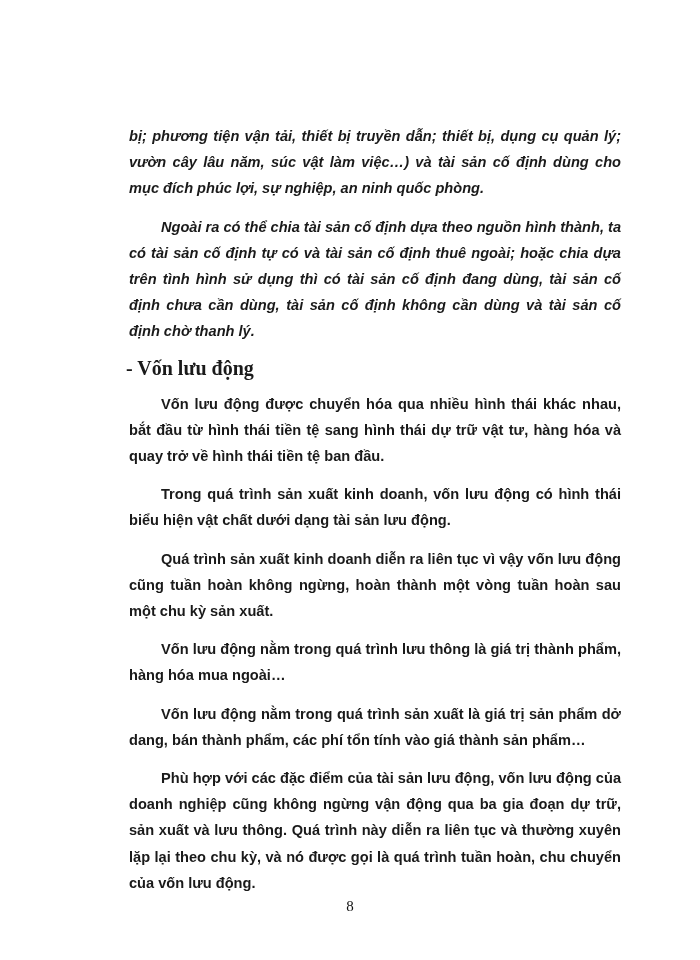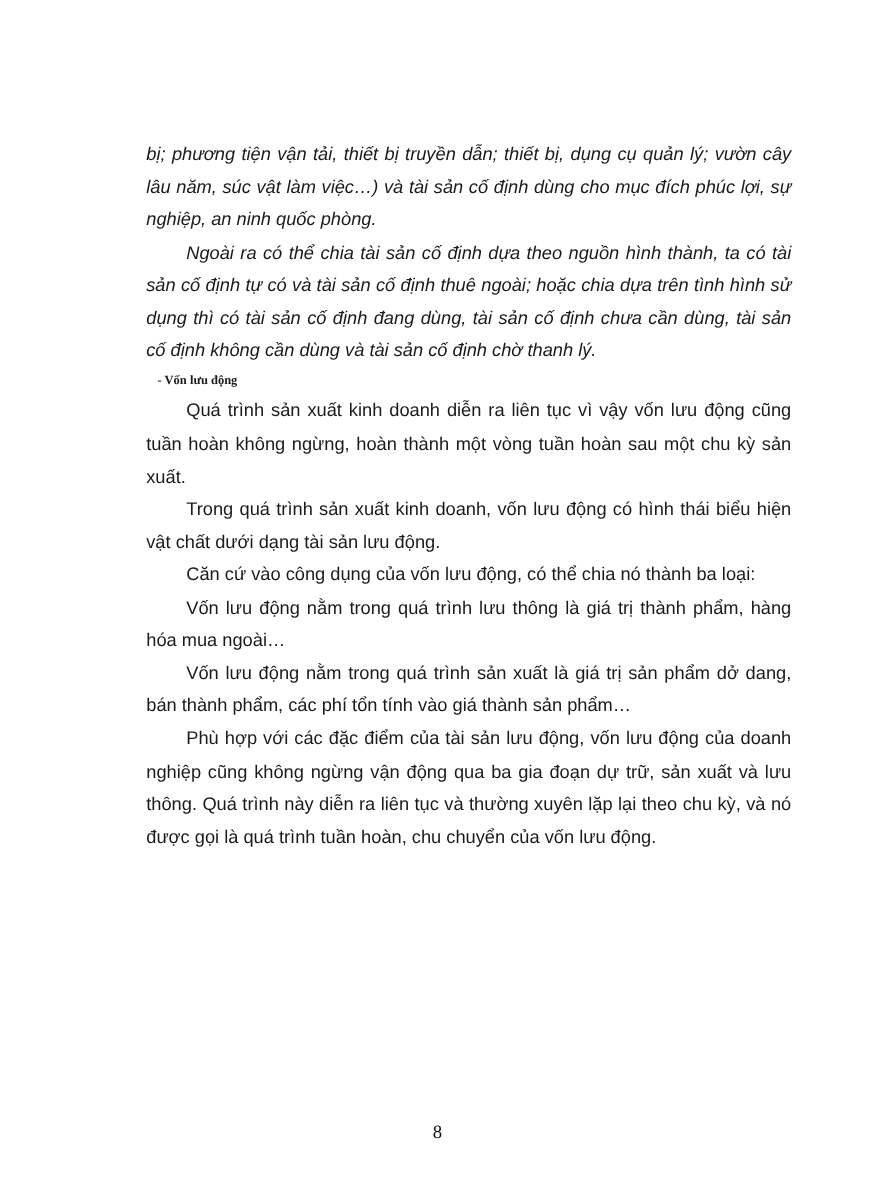--- a/index.html
+++ b/index.html
@@ -2,40 +2,40 @@
 <html><head>
 <meta charset="utf-8">
 <style>
   html, body { margin: 0; padding: 0; background: #ffffff; }
   body { width: 700px; height: 960px; position: relative; overflow: hidden; }
   .page {
     position: absolute; left: 117px; top: 111px; width: 516px;
     font-family: "Liberation Sans", "DejaVu Sans", sans-serif;
     font-size: 14.6px; color: #1a1a1a; line-height: 26.2px;
   }
-  .para { margin: 0; text-align: justify; text-indent: 32px; }
+  .para { margin: 12px; text-align: justify; text-indent: 32px; font-weight: bold; }
   .para.noindent { text-indent: 0; }
   .italic { font-style: italic; }
   .heading {
     margin: 0; font-family: "Liberation Serif", "DejaVu Serif", serif;
-    font-weight: bold; font-size: 10px; text-indent: 9px; line-height: 22px;
+    font-weight: bold; font-size: 20px; text-indent: 9px; line-height: 22px;
   }
   .page-number {
     position: absolute; top: 898px; left: 0; width: 700px; text-align: center;
     font-family: "Liberation Serif", "DejaVu Serif", serif; font-size: 15px; color: #111;
   }
 </style>
 </head>
 <body>
 
 <div class="page">
   <p class="para noindent italic">bị; phương tiện vận tải, thiết bị truyền dẫn; thiết bị, dụng cụ quản lý; vườn cây lâu năm, súc vật làm việc…) và tài sản cố định dùng cho mục đích phúc lợi, sự nghiệp, an ninh quốc phòng.</p>
   <p class="para italic">Ngoài ra có thể chia tài sản cố định dựa theo nguồn hình thành, ta có tài sản cố định tự có và tài sản cố định thuê ngoài; hoặc chia dựa trên tình hình sử dụng thì có tài sản cố định đang dùng, tài sản cố định chưa cần dùng, tài sản cố định không cần dùng và tài sản cố định chờ thanh lý.</p>
   <p class="heading">- Vốn lưu động</p>
+  <p class="para">Vốn lưu động được chuyển hóa qua nhiều hình thái khác nhau, bắt đầu từ hình thái tiền tệ sang hình thái dự trữ vật tư, hàng hóa và quay trở về hình thái tiền tệ ban đầu.</p>
+  <p class="para">Trong quá trình sản xuất kinh doanh, vốn lưu động có hình thái biểu hiện vật chất dưới dạng tài sản lưu động.</p>
   <p class="para">Quá trình sản xuất kinh doanh diễn ra liên tục vì vậy vốn lưu động cũng tuần hoàn không ngừng, hoàn thành một vòng tuần hoàn sau một chu kỳ sản xuất.</p>
-  <p class="para">Trong quá trình sản xuất kinh doanh, vốn lưu động có hình thái biểu hiện vật chất dưới dạng tài sản lưu động.</p>
-  <p class="para">Căn cứ vào công dụng của vốn lưu động, có thể chia nó thành ba loại:</p>
   <p class="para">Vốn lưu động nằm trong quá trình lưu thông là giá trị thành phẩm, hàng hóa mua ngoài…</p>
   <p class="para">Vốn lưu động nằm trong quá trình sản xuất là giá trị sản phẩm dở dang, bán thành phẩm, các phí tổn tính vào giá thành sản phẩm…</p>
   <p class="para">Phù hợp với các đặc điểm của tài sản lưu động, vốn lưu động của doanh nghiệp cũng không ngừng vận động qua ba gia đoạn dự trữ, sản xuất và lưu thông. Quá trình này diễn ra liên tục và thường xuyên lặp lại theo chu kỳ, và nó được gọi là quá trình tuần hoàn, chu chuyển của vốn lưu động.</p>
 </div>
 
 <div class="page-number">8</div>
 
 </body></html>

